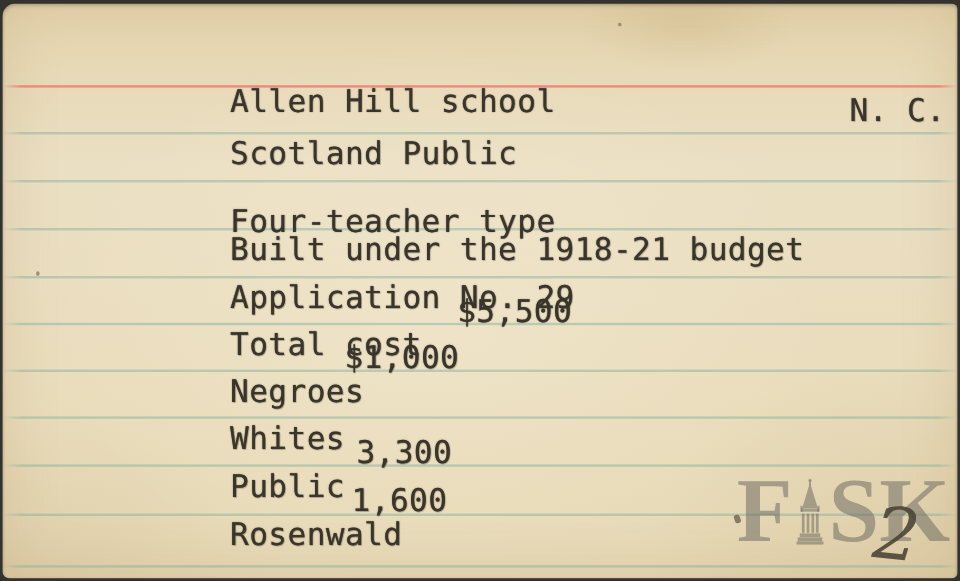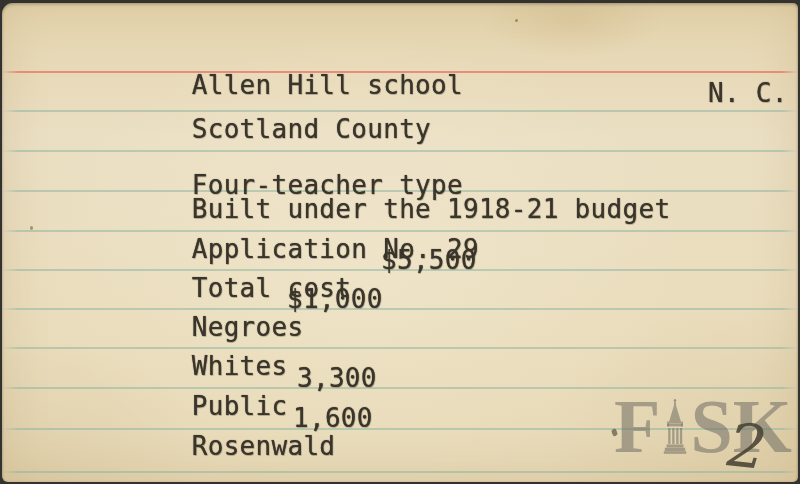--- a/index.html
+++ b/index.html
@@ -78,21 +78,21 @@
     <div class="rule blue" style="top:384px"></div>
     <div class="rule blue" style="top:425px"></div>
     <div class="rule blue" style="top:468px"></div>
 
     <div class="row" style="top:40px">
       <span>Allen Hill school</span>
       <span class="state">N. C.</span>
     </div>
 
     <div class="row" style="top:84px">
-      <span>Scotland County</span>
+      <span>Scotland Public</span>
     </div>
 
     <div class="row" style="top:140px">
       <span>Four-teacher type</span>
     </div>
 
     <div class="row" style="top:164px">
       <span>Built under the 1918-21 budget</span>
     </div>
 

